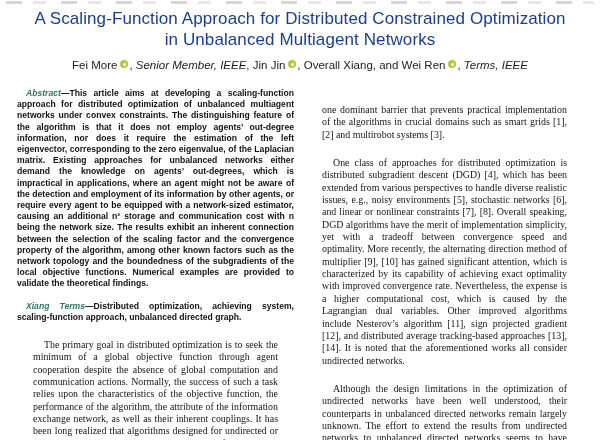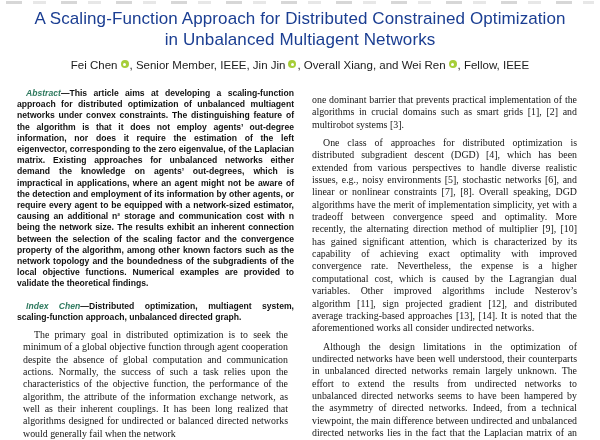--- a/index.html
+++ b/index.html
@@ -25,21 +25,21 @@
     color:#1b3e92;
     letter-spacing:0.1px;
   }
   .authors {
     text-align:center;
     margin-top:9px;
     font-size:11.5px;
     color:#1c1c1c;
     white-space:nowrap;
   }
-  .it { }
+  .it { font-style:italic; }
   .orcid {
     display:inline-block;
     width:8px; height:8px;
     border-radius:50%;
     background:#a6ce39;
     margin:0 1px 0 3px;
     vertical-align:1px;
     position:relative;
   }
   .orcid::after {
@@ -67,45 +67,45 @@
   h2.sect {
     margin:14px 0 7px;
     text-align:center;
     font-variant:small-caps;
     font-weight:normal;
     font-size:10.5px;
     letter-spacing:0.4px;
     color:#44536b;
   }
   p.body {
-    margin:6px;
+    margin:16px;
     font-family:"Liberation Serif", serif;
     font-size:9.9px; line-height:12.35px;
     text-align:justify;
     color:#151515;
   }
   p.body.ind { text-indent:11px; }
 </style>
 </head>
 <body>
 
 <div class="page">
 
   <div class="clip-artifact"></div>
 
   <h1 class="title">A Scaling-Function Approach for Distributed Constrained Optimization in Unbalanced Multiagent Networks</h1>
 
-  <div class="authors"><span>Fei Chen</span><span class="orcid"></span><span>, </span><span class="it">Senior Member, IEEE</span><span>, Jin Jin</span><span class="orcid"></span><span>, Overall Xiang, and Wei Ren</span><span class="orcid"></span><span>, </span><span class="it">Fellow, IEEE</span></div>
+  <div class="authors"><span>Fei More</span><span class="orcid"></span><span>, </span><span class="it">Senior Member, IEEE</span><span>, Jin Jin</span><span class="orcid"></span><span>, Overall Xiang, and Wei Ren</span><span class="orcid"></span><span>, </span><span class="it">Terms, IEEE</span></div>
 
   <div class="cols">
 
     <div class="col">
       <p class="abs"><span class="lead">Abstract</span><span>—This article aims at developing a scaling-function approach for distributed optimization of unbalanced multiagent networks under convex constraints. The distinguishing feature of the algorithm is that it does not employ agents’ out-degree information, nor does it require the estimation of the left eigenvector, corresponding to the zero eigenvalue, of the Laplacian matrix. Existing approaches for unbalanced networks either demand the knowledge on agents’ out-degrees, which is impractical in applications, where an agent might not be aware of the detection and employment of its information by other agents, or require every agent to be equipped with a network-sized estimator, causing an additional n² storage and communication cost with n being the network size. The results exhibit an inherent connection between the selection of the scaling factor and the convergence property of the algorithm, among other known factors such as the network topology and the boundedness of the subgradients of the local objective functions. Numerical examples are provided to validate the theoretical findings.</span></p>
 
-      <p class="abs terms"><span class="lead">Index Chen</span><span>—Distributed optimization, multiagent system, scaling-function approach, unbalanced directed graph.</span></p>
+      <p class="abs terms"><span class="lead">Xiang Terms</span><span>—Distributed optimization, achieving system, scaling-function approach, unbalanced directed graph.</span></p>
 
 
       <p class="body ind">The primary goal in distributed optimization is to seek the minimum of a global objective function through agent cooperation despite the absence of global computation and communication actions. Normally, the success of such a task relies upon the characteristics of the objective function, the performance of the algorithm, the attribute of the information exchange network, as well as their inherent couplings. It has been long realized that algorithms designed for undirected or balanced directed networks would generally fail when the network</p>
     </div>
 
     <div class="col">
       <p class="body">one dominant barrier that prevents practical implementation of the algorithms in crucial domains such as smart grids [1], [2] and multirobot systems [3].</p>
       <p class="body ind">One class of approaches for distributed optimization is distributed subgradient descent (DGD) [4], which has been extended from various perspectives to handle diverse realistic issues, e.g., noisy environments [5], stochastic networks [6], and linear or nonlinear constraints [7], [8]. Overall speaking, DGD algorithms have the merit of implementation simplicity, yet with a tradeoff between convergence speed and optimality. More recently, the alternating direction method of multiplier [9], [10] has gained significant attention, which is characterized by its capability of achieving exact optimality with improved convergence rate. Nevertheless, the expense is a higher computational cost, which is caused by the Lagrangian dual variables. Other improved algorithms include Nesterov’s algorithm [11], sign projected gradient [12], and distributed average tracking-based approaches [13], [14]. It is noted that the aforementioned works all consider undirected networks.</p>
       <p class="body ind">Although the design limitations in the optimization of undirected networks have been well understood, their counterparts in unbalanced directed networks remain largely unknown. The effort to extend the results from undirected networks to unbalanced directed networks seems to have been hampered by the asymmetry of directed networks. Indeed, from a technical viewpoint, the main difference between undirected and unbalanced directed networks lies in the fact that the Laplacian matrix of an undirected network has a left eigenvector of all ones corresponding to the zero eigenvalue, while the Laplacian matrix of an unbalanced directed network does not. Early attempts to circumvent this difficulty have employed the out-degree information, leading to</p>
     </div>

